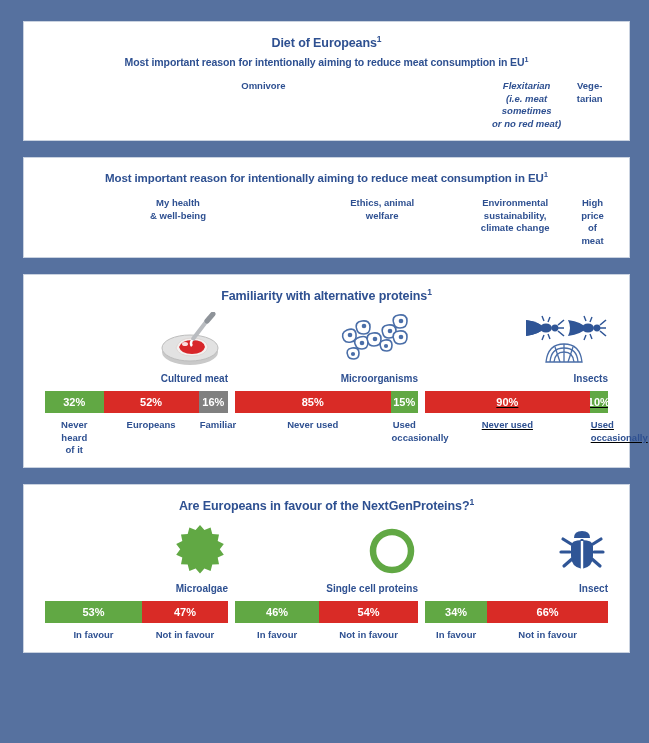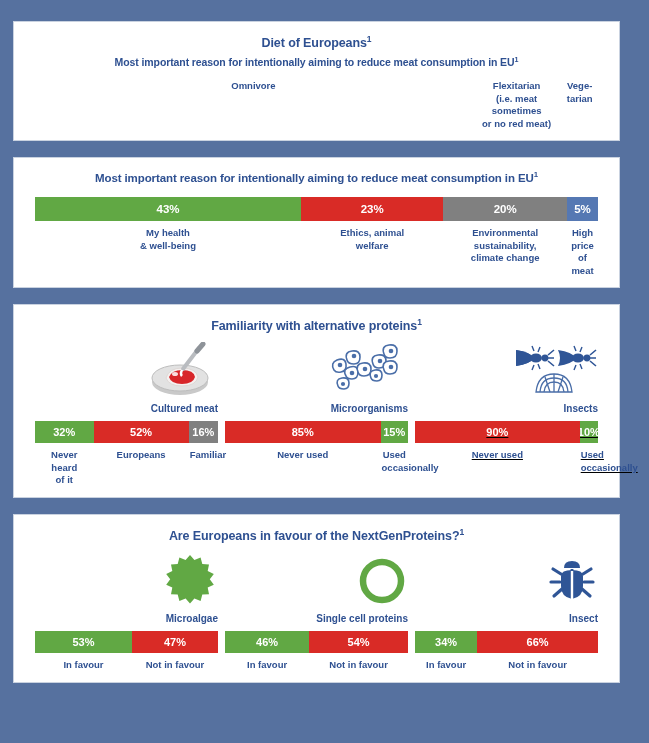--- a/index.html
+++ b/index.html
@@ -11,21 +11,21 @@
     height: 743px;
     background: #56719f;
     font-family: "Liberation Sans", sans-serif;
     overflow: hidden;
   }
   .page {
     position: relative;
     width: 649px;
     height: 743px;
     box-sizing: border-box;
-    padding: 21px 13px;
+    padding: 21px 23px;
     display: flex;
     flex-direction: column;
     gap: 16px;
   }
   .card {
     background: #ffffff;
     border: 1px solid #c9d2e0;
     box-sizing: border-box;
     width: 607px;
     padding: 12px 0 10px 0;
@@ -135,53 +135,39 @@
       <span>Diet of Europeans</span><sup>1</sup>
     </div>
     <div class="card-subtitle">
       <span>Most important reason for intentionally aiming to reduce meat consumption in EU</span><sup>1</sup>
     </div>
     <div class="bar-block" style="margin-top:10px;">
       <div class="lbl-row" id="c1-lbls">
           <div class="lbl" style="width: 77.6%;">
             <div>Omnivore</div>
           </div>
-          <div class="lbl" style="width: 15.9%;">
+          <div class="lbl" style="width: 15.9%; font-style: italic;">
             <div>Flexitarian</div>
             <div>(i.e. meat</div>
             <div>sometimes</div>
             <div>or no red meat)</div>
           </div>
           <div class="lbl" style="width: 6.5%;">
             <div>Vege-</div>
             <div>tarian</div>
           </div>
         </div>
     </div>
   </div>
 
   <div class="card">
     <div class="card-title" style="font-size:11.5px;">
       <span>Most important reason for intentionally aiming to reduce meat consumption in EU</span><sup>1</sup>
     </div>
     <div class="bar-block" style="margin-top:10px;">
-      <div class="bar-row" id="c2-bars">
-          <div class="seg green" style="width: 47.2527%;">
-            <span>43%</span>
-          </div>
-          <div class="seg red" style="width: 25.2747%;">
-            <span>23%</span>
-          </div>
-          <div class="seg gray" style="width: 21.978%;">
-            <span>20%</span>
-          </div>
-          <div class="seg blue" style="width: 5.49451%;">
-            <span>5%</span>
-          </div>
-        </div>
       <div class="lbl-row" id="c2-lbls">
           <div class="lbl" style="width: 47.2527%;">
             <div>My health</div>
             <div>&amp; well-being</div>
           </div>
           <div class="lbl" style="width: 25.2747%;">
             <div>Ethics, animal</div>
             <div>welfare</div>
           </div>
           <div class="lbl" style="width: 21.978%;">

